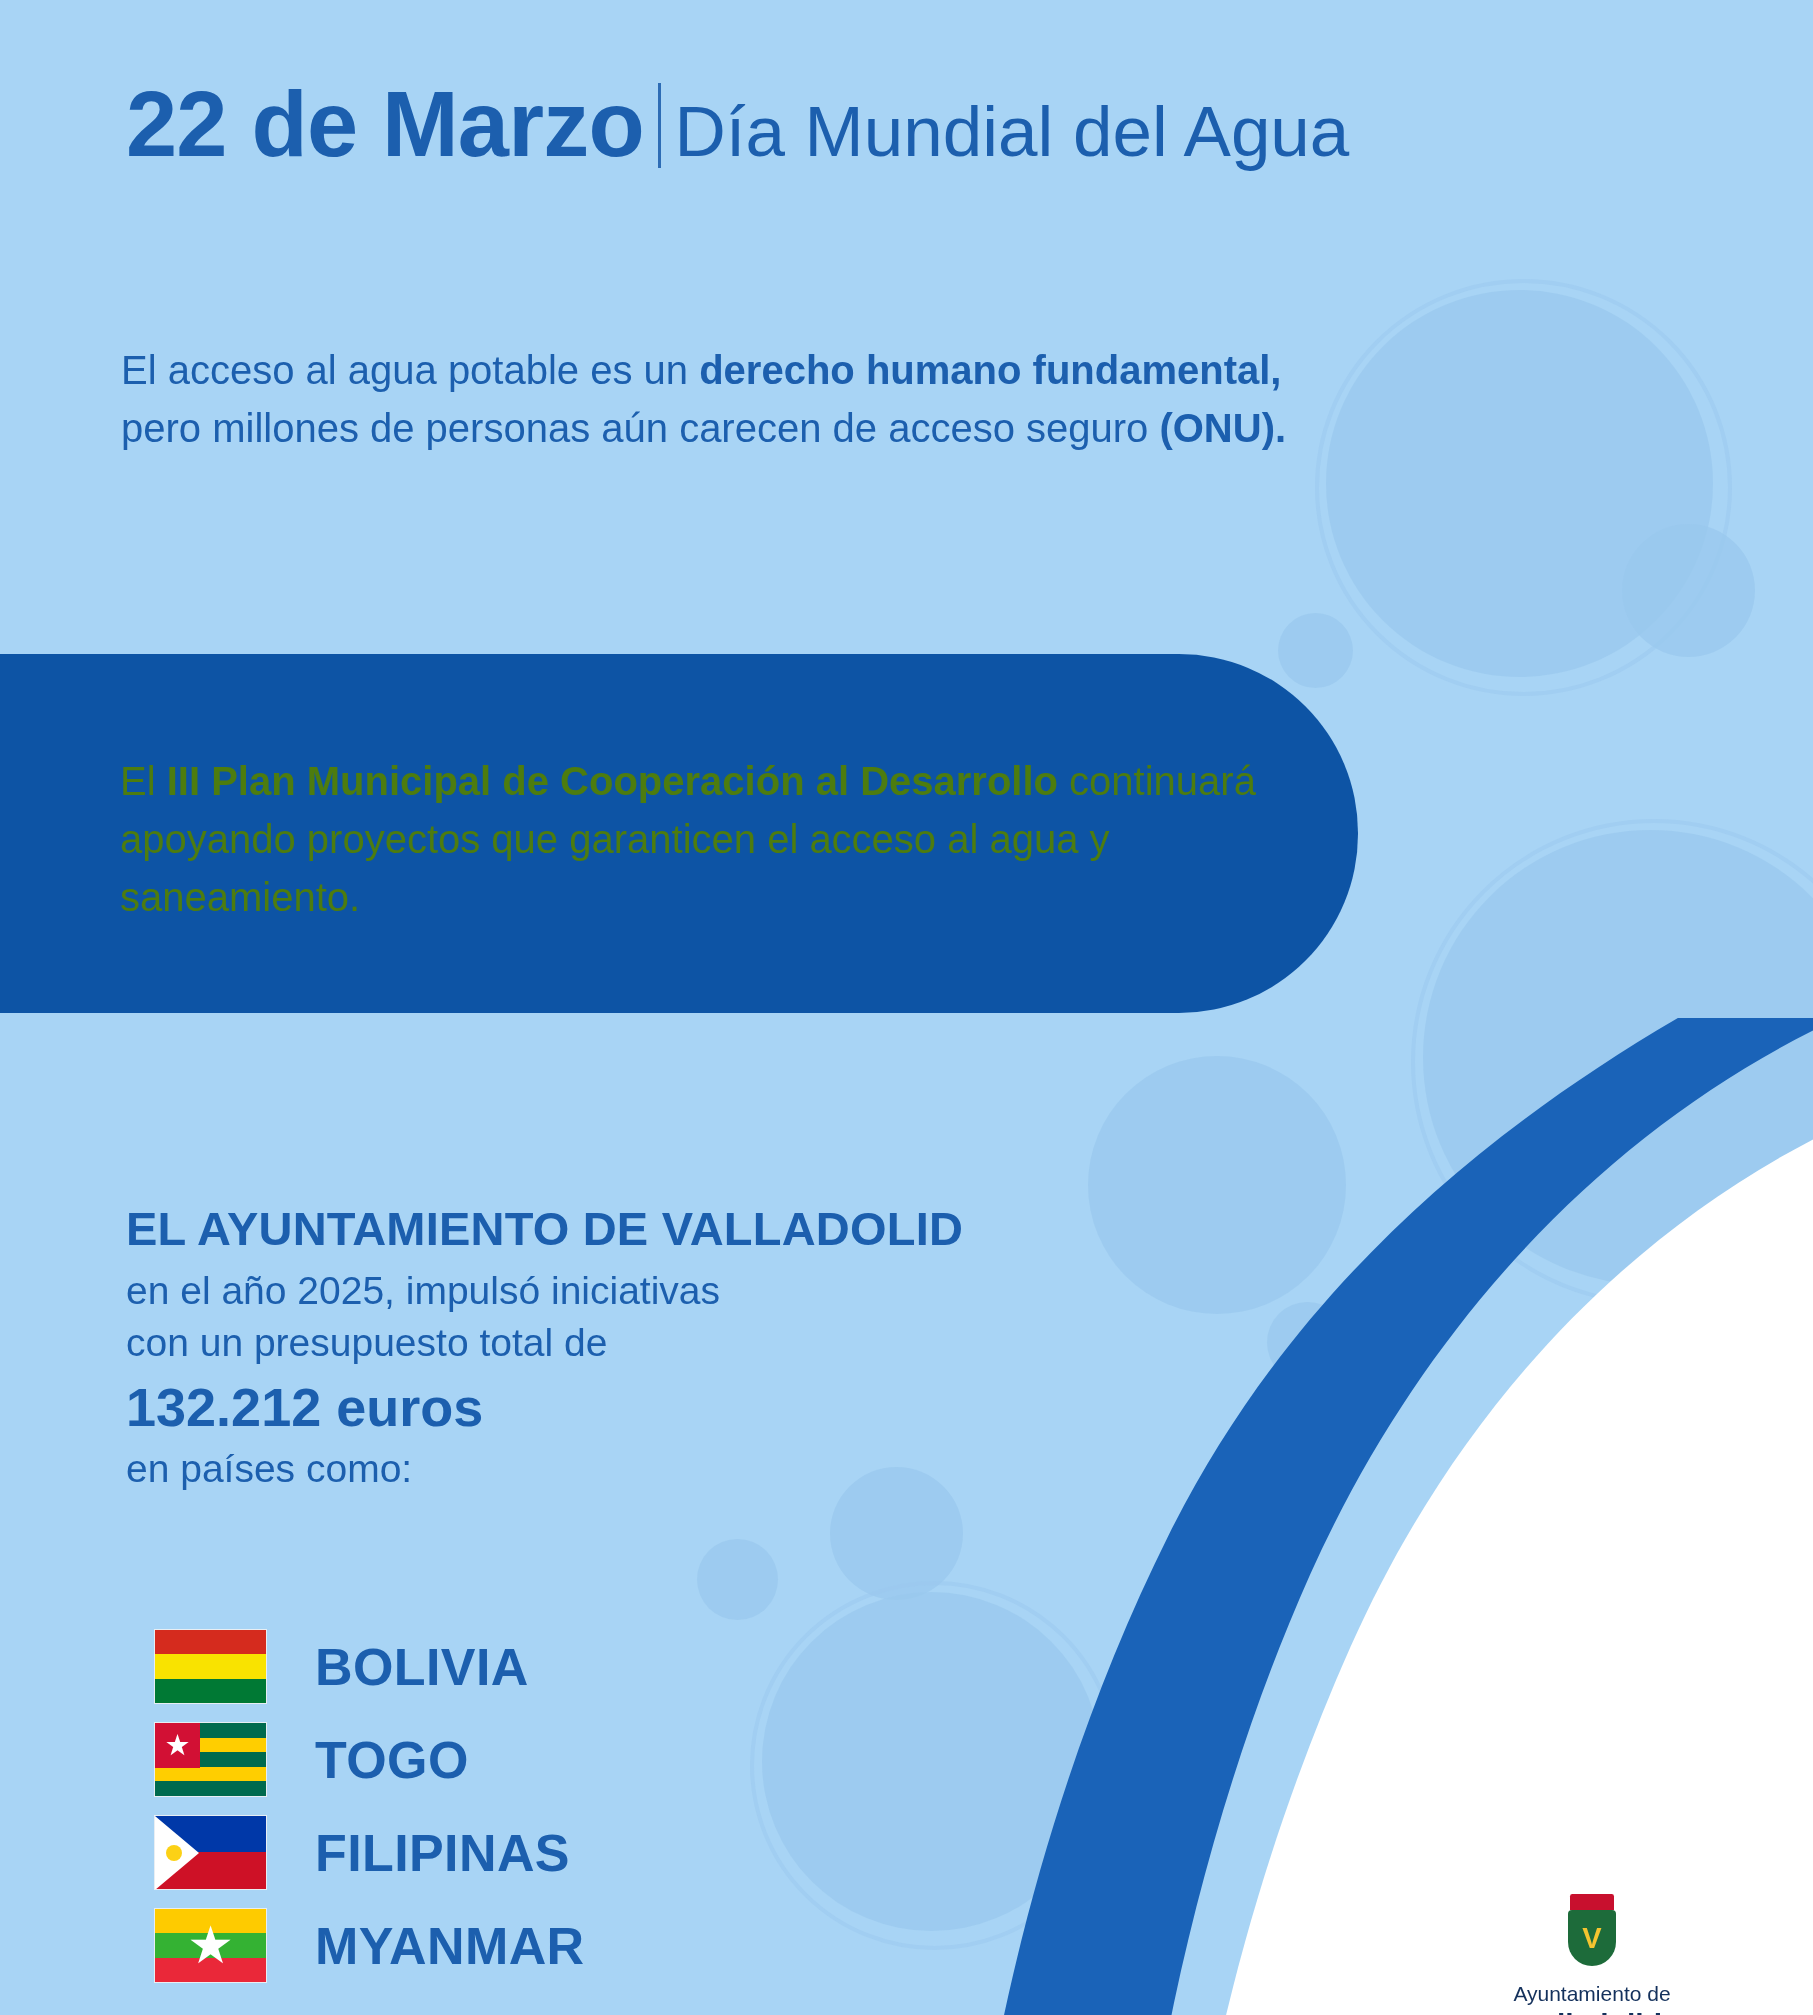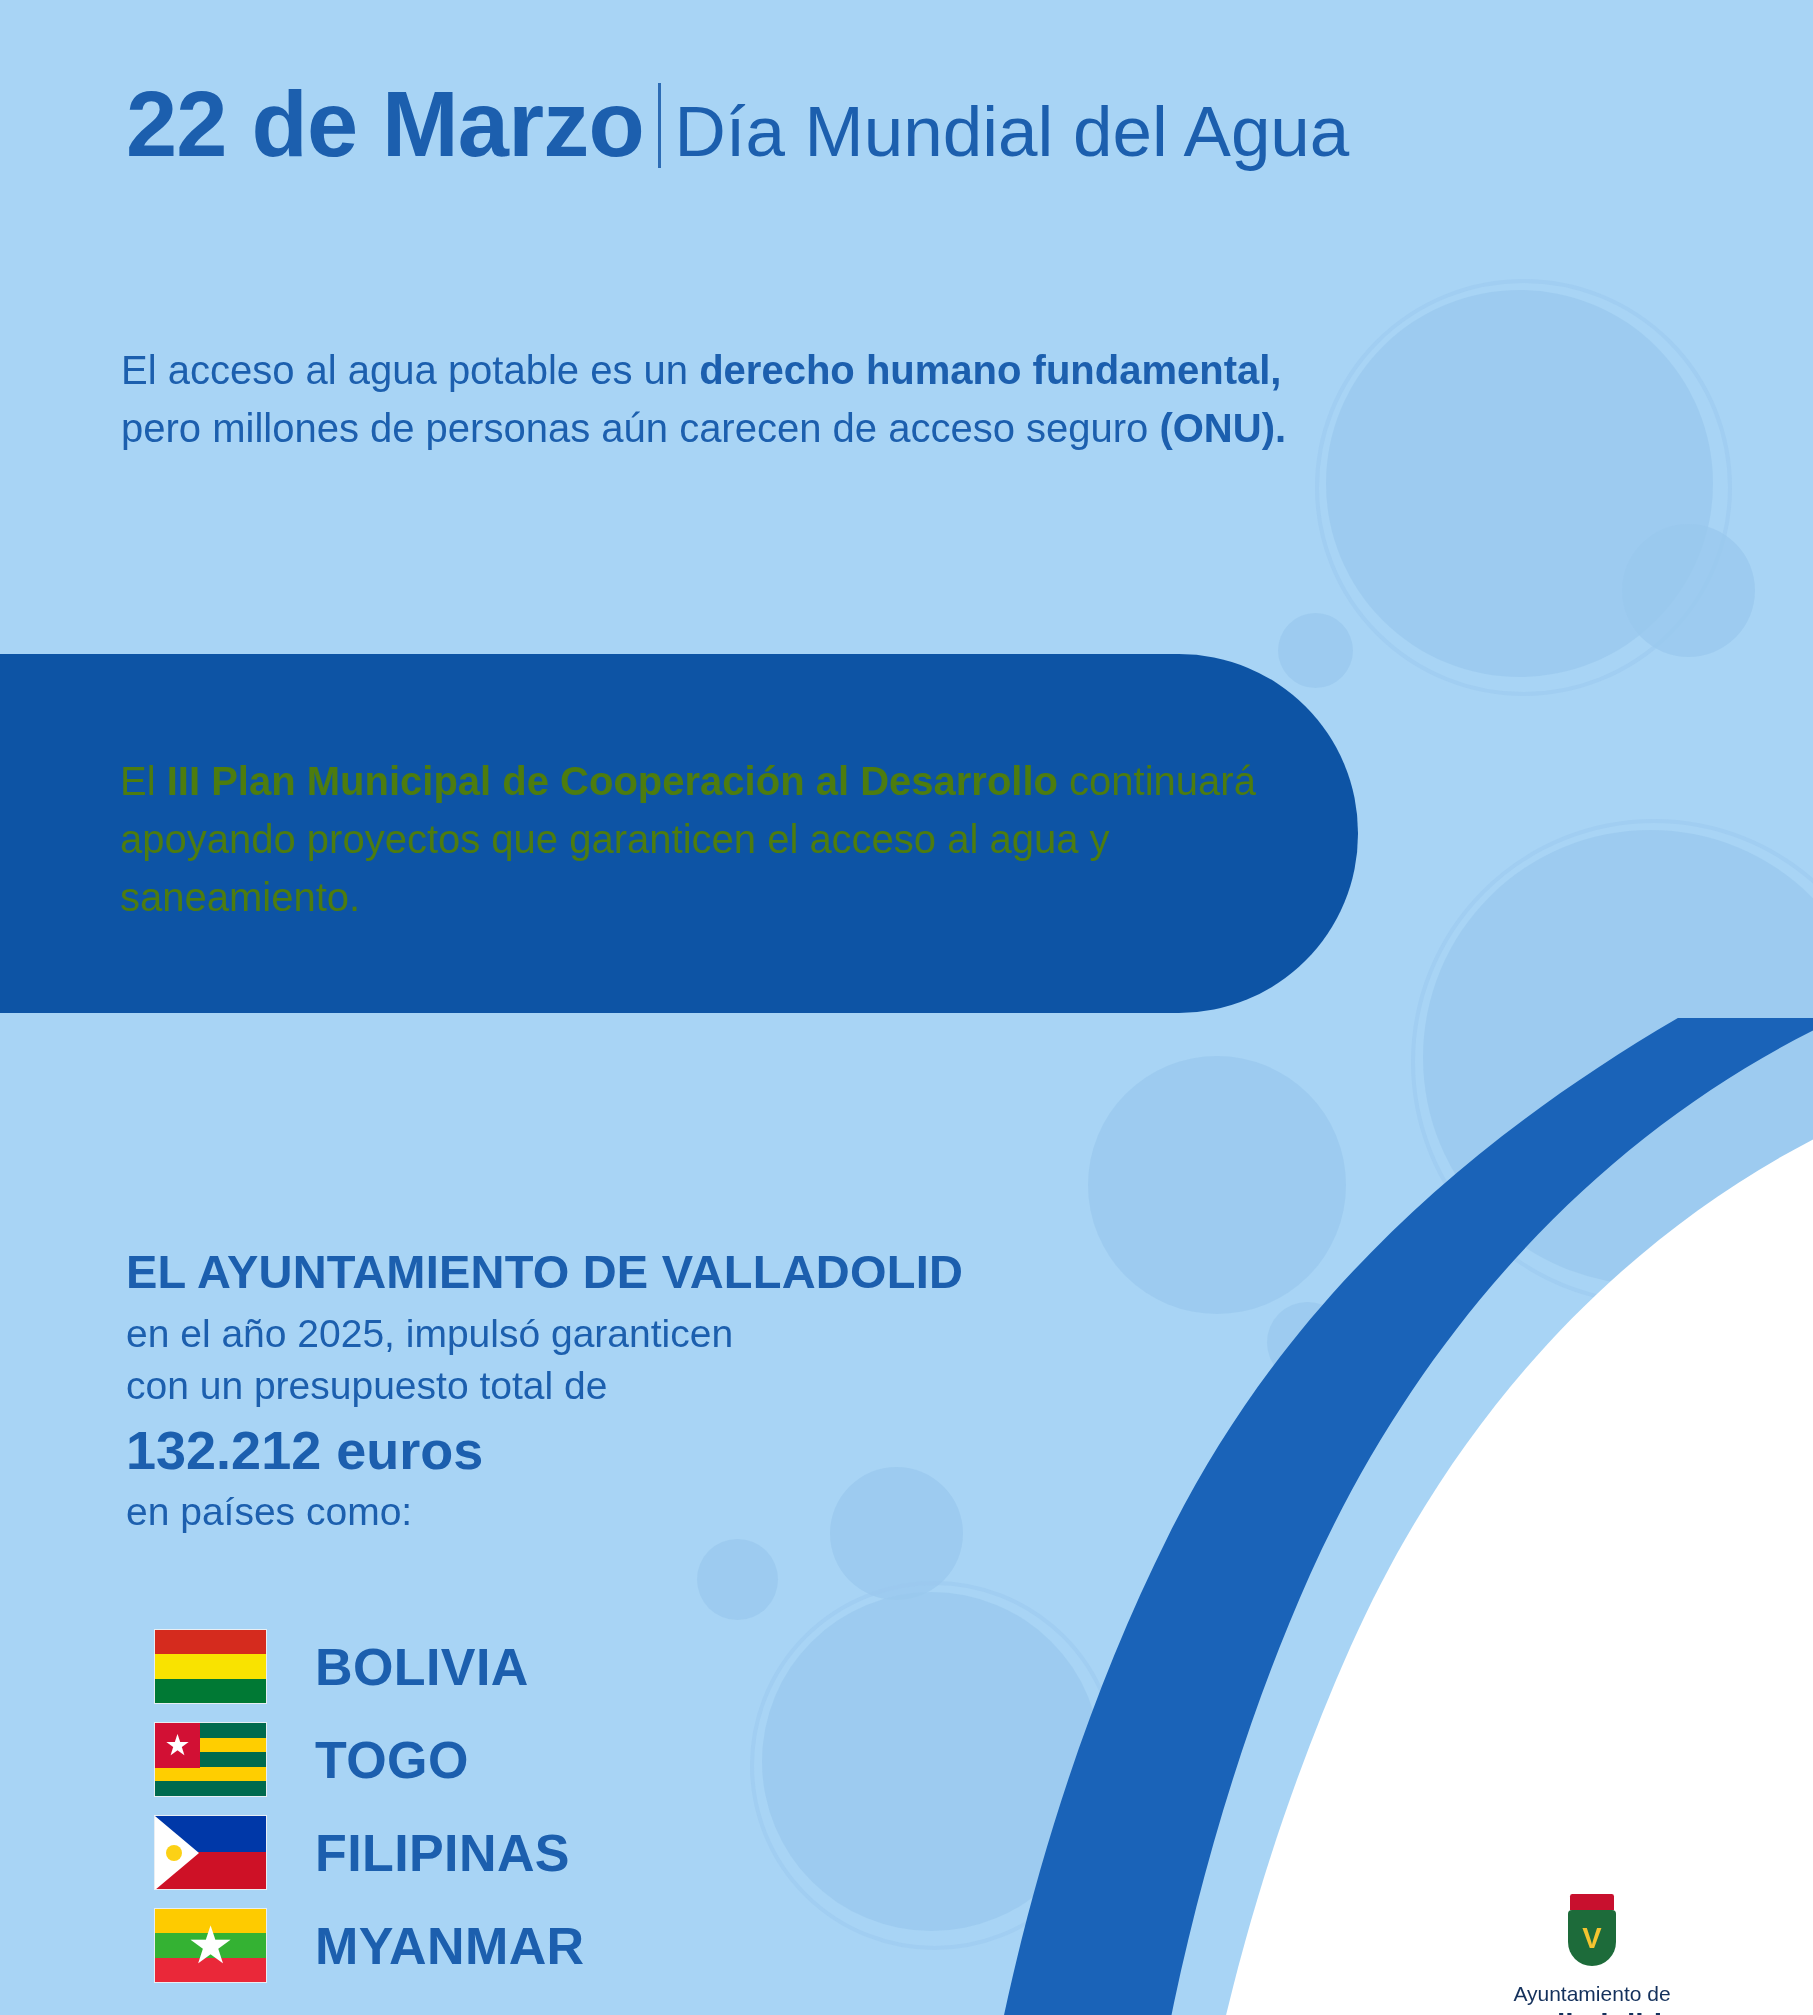--- a/index.html
+++ b/index.html
@@ -103,21 +103,20 @@
     color: #4d7c0f;
   }
   .band-text b { font-weight: bold; }
   
   .budget {
     position: absolute;
     left: 126px;
     top: 1201px;
     width: 1088px;
     color: #1c5fae;
-    margin-top: 43px;
   }
   .budget .title {
     font-size: 47px;
     font-weight: bold;
     letter-spacing: 0.2px;
     margin-bottom: 8.9px;
   }
   .budget .line {
     font-size: 39px;
     line-height: 1.33;
@@ -245,21 +244,21 @@
     <span>El acceso al agua potable es un </span><b>derecho humano fundamental,</b><span> pero millones de personas aún carecen de acceso seguro </span><b>(ONU).</b>
   </div>
 
   <div class="band"></div>
   <div class="band-text">
     <span>El </span><b>III Plan Municipal de Cooperación al Desarrollo</b><span> continuará apoyando proyectos que garanticen el acceso al agua y saneamiento.</span>
   </div>
 
   <div class="budget">
     <div class="title">EL AYUNTAMIENTO DE VALLADOLID</div>
-    <div class="line">en el año 2025, impulsó garanticen</div>
+    <div class="line">en el año 2025, impulsó iniciativas</div>
     <div class="line">con un presupuesto total de</div>
     <div class="amount">132.212 euros</div>
     <div class="line">en países como:</div>
   </div>
 
   <div class="countries">
 
     <div class="country-row">
       <div class="flag flag-bolivia"></div>
       <div class="country-name">BOLIVIA</div>

